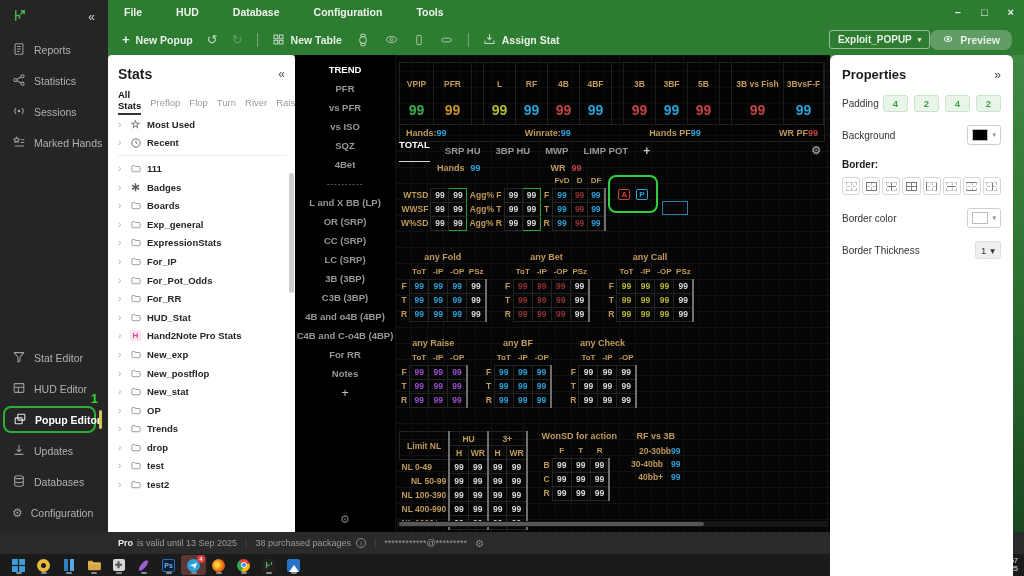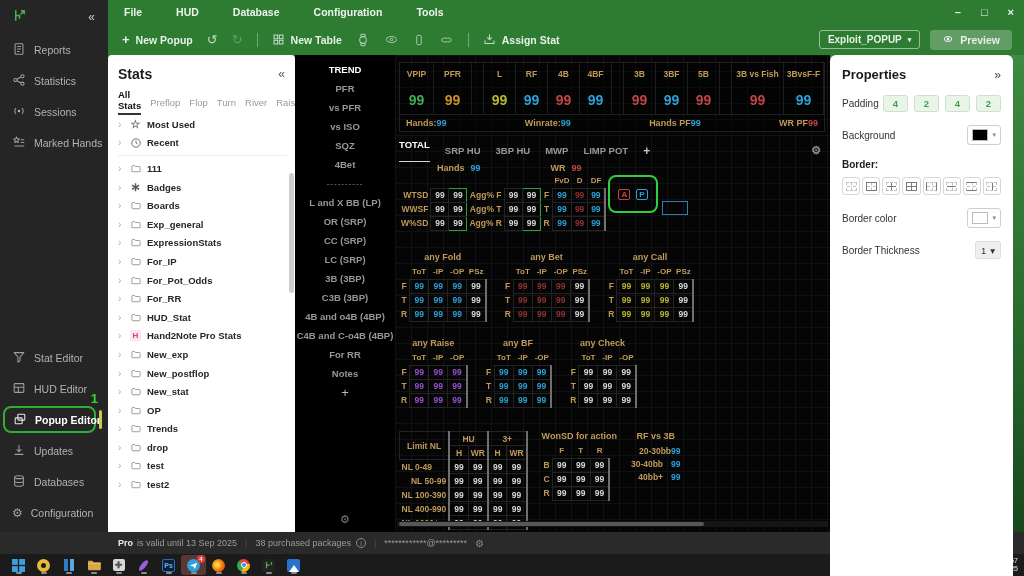--- a/index.html
+++ b/index.html
@@ -25,23 +25,23 @@
   .main{flex:1;display:flex;flex-direction:column;background:#2d7c31;}
   .menubar{height:24px;display:flex;align-items:center;color:#edf5ed;font-size:10.5px;font-weight:bold;padding:0 10px 0 16px;}
   .menu-item{margin-right:34px;}
   .win-controls{margin-left:auto;display:flex;gap:20px;color:#eef3ee;font-size:11px;align-items:center;}
   .toolbar{height:31px;display:flex;align-items:center;color:#e7f1e7;font-size:10.5px;padding:0 12px 0 14px;gap:14px;}
   .tb-btn{display:flex;align-items:center;gap:6px;font-weight:bold;}
   .tb-ico{opacity:.8;display:flex;align-items:center;}
   .tb-sep{width:1px;height:14px;background:rgba(255,255,255,.35);}
   .tb-undo{font-size:13px;color:#bcd9bd;}
   .tb-redo{font-size:13px;color:#8fb892;opacity:.55;}
-  .tb-right{margin-left:auto;display:flex;align-items:center;gap:10px;}
+  .tb-right{margin-left:auto;display:flex;align-items:center;}
   .popup-select{border:1px solid rgba(255,255,255,.5);border-radius:3px;padding:3px 8px;font-size:10px;font-weight:bold;display:flex;gap:6px;align-items:center;}
-  .preview-btn{background:rgba(255,255,255,.25);border-radius:3px;padding:4px 12px;font-size:10.5px;font-weight:bold;display:flex;gap:6px;align-items:center;}
+  .preview-btn{background:rgba(255,255,255,.25);border-radius:8px;padding:4px 12px;font-size:10.5px;font-weight:bold;display:flex;gap:6px;align-items:center;}
 
   
   .workspace{flex:1;display:flex;min-height:0;}
   .stats-panel{width:187px;background:#fff;flex-shrink:0;position:relative;padding:8px 8px 0 10px;border-radius:4px 4px 0 0;}
   .sp-head{display:flex;justify-content:space-between;align-items:center;height:22px;}
   .sp-title{font-size:14px;font-weight:bold;color:#1c1c1c;}
   .sp-collapse{color:#555;font-size:12px;padding-right:2px;}
   .sp-searchrow{display:flex;align-items:center;gap:5px;margin-top:6px;}
   .sp-search{flex:1;height:24px;border:1px solid #d2d2d2;border-radius:12px;background:#f7f7f7;display:flex;align-items:center;padding:0 8px;gap:5px;}
   .sp-search input{border:none;outline:none;background:transparent;font-size:9.5px;color:#555;width:100%;font-family:"Liberation Sans",sans-serif;}
@@ -69,21 +69,21 @@
 
   
   .canvas{width:435px;background:#050505;position:relative;flex-shrink:0;
     background-image:linear-gradient(#101112 1px,transparent 1px),linear-gradient(90deg,#101112 1px,transparent 1px);
     background-size:16px 16px;}
   .tan{color:#c09a5a;}
   .cw{color:#d9d9d9;}
   .c-top{position:absolute;left:4px;top:7px;width:426px;border:1px solid #202020;background:rgba(0,0,0,.35);}
   .tc-row{display:flex;}
   .tcol{border-right:1px solid #1d1d1d;display:flex;flex-direction:column;align-items:center;}
-  .tcol .h{font-size:8.5px;font-weight:bold;height:22px;display:flex;align-items:center;white-space:nowrap;}
+  .tcol .h{font-size:8.5px;font-weight:bold;height:22px;display:flex;align-items:center;white-space:nowrap;margin-top:10px;}
   .tcol .v{font-size:14px;font-weight:bold;height:29px;display:flex;align-items:center;}
   .tgap{width:12px;border-right:1px solid #1d1d1d;}
   .top-info{display:flex;border-top:1px solid #202020;height:17px;align-items:center;font-size:9px;font-weight:bold;padding:0 6px;}
   .ti-pair{display:flex;}
   .c-tabs{position:absolute;left:4px;top:84px;width:426px;display:flex;align-items:center;gap:15px;font-size:9.5px;font-weight:bold;color:#989898;}
   .c-tab.active{color:#fff;border-bottom:1px solid #d5d5d5;padding-bottom:11px;}
   .c-tab-add{color:#c5c5c5;font-size:12px;}
   .c-tab-gear{margin-left:auto;color:#8d8d8d;font-size:11px;padding-right:4px;}
 
   table.st{border-collapse:collapse;}

